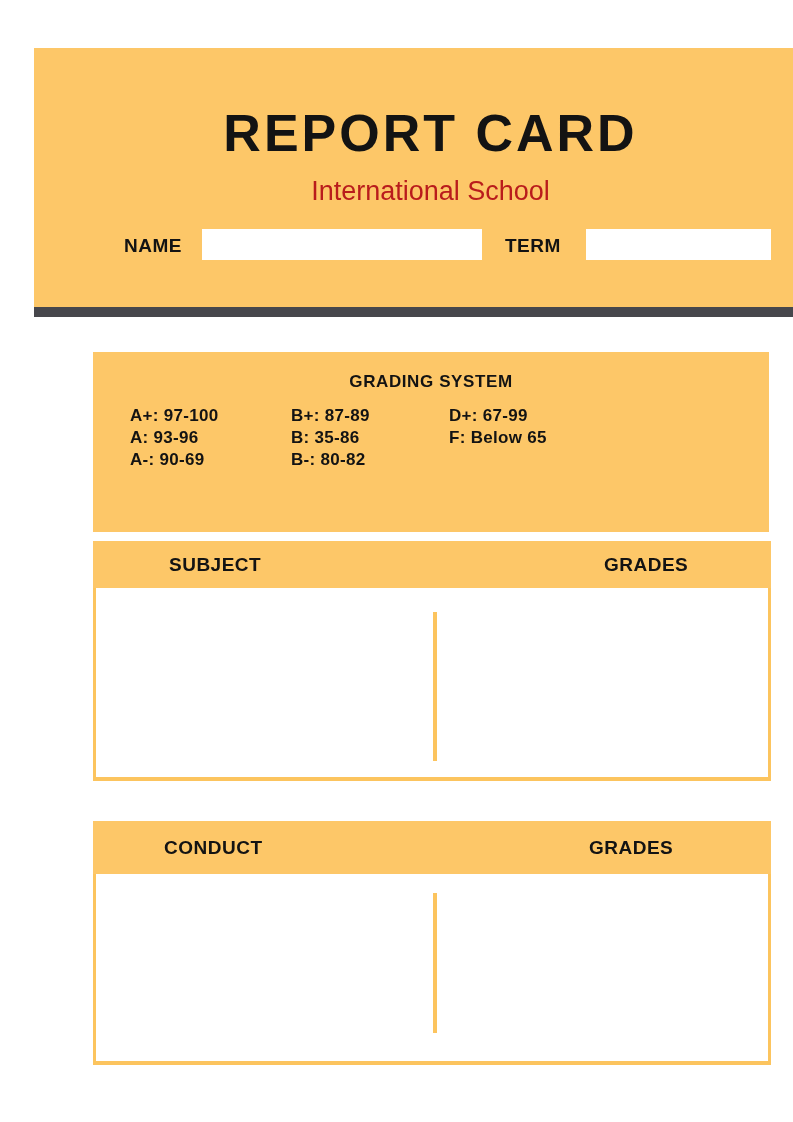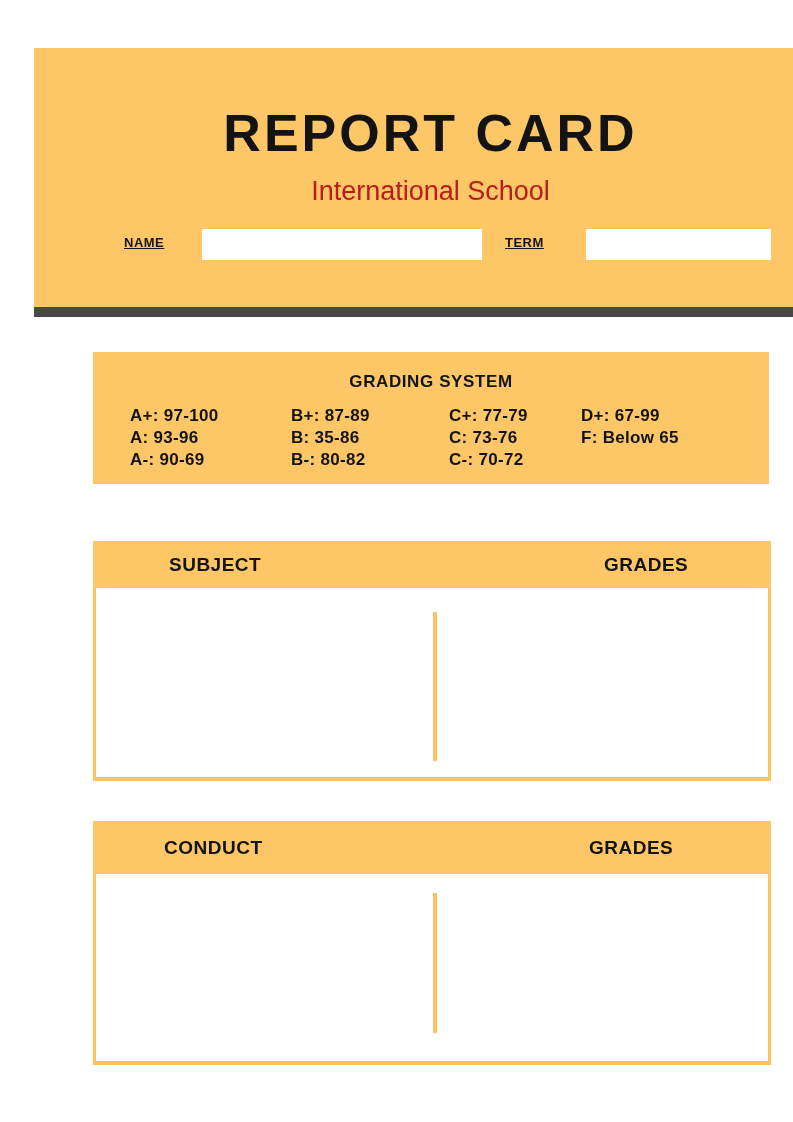--- a/index.html
+++ b/index.html
@@ -42,25 +42,24 @@
     position: absolute;
     left: 0; top: 176px;
     width: 793px;
     text-align: center;
     font-size: 27px;
     font-weight: 400;
     color: #b91c1c;
   }
   .field-label {
     position: absolute;
-    font-size: 13px;
+    font-size: 19px;
     font-weight: 700;
     letter-spacing: 0.5px;
     color: #131313;
-    text-decoration: underline;
   }
   .label-name { left: 90px; top: 235px; }
   .label-term { left: 471px; top: 235px; }
   .field-input {
     position: absolute;
     top: 229px;
     height: 31px;
     background: #ffffff;
     border: none;
     outline: none;
@@ -68,21 +67,21 @@
     font-size: 17px;
     padding: 0 8px;
   }
   .input-name { left: 168px; width: 280px; }
   .input-term { left: 552px; width: 185px; }
 
   
   .grading-box {
     position: absolute;
     left: 59px; top: 352px;
-    width: 676px; height: 132px;
+    width: 676px; height: 180px;
     background: #FDC768;
   }
   .grading-title {
     margin-top: 20px;
     text-align: center;
     font-size: 17px;
     font-weight: 700;
     letter-spacing: 0.6px;
     color: #131313;
   }
@@ -180,25 +179,20 @@
         <div>A+: 97-100</div>
         <div>A: 93-96</div>
         <div>A-: 90-69</div>
       </div>
       <div class="grading-col">
         <div>B+: 87-89</div>
         <div>B: 35-86</div>
         <div>B-: 80-82</div>
       </div>
       <div class="grading-col">
-        <div>C+: 77-79</div>
-        <div>C: 73-76</div>
-        <div>C-: 70-72</div>
-      </div>
-      <div class="grading-col">
         <div>D+: 67-99</div>
         <div>F: Below 65</div>
       </div>
     </div>
   </div>
 
   <div class="grades-table subject-table">
     <div class="table-header">
       <span class="th-label th-col1">SUBJECT</span>
       <span class="th-label th-col2">GRADES</span>

